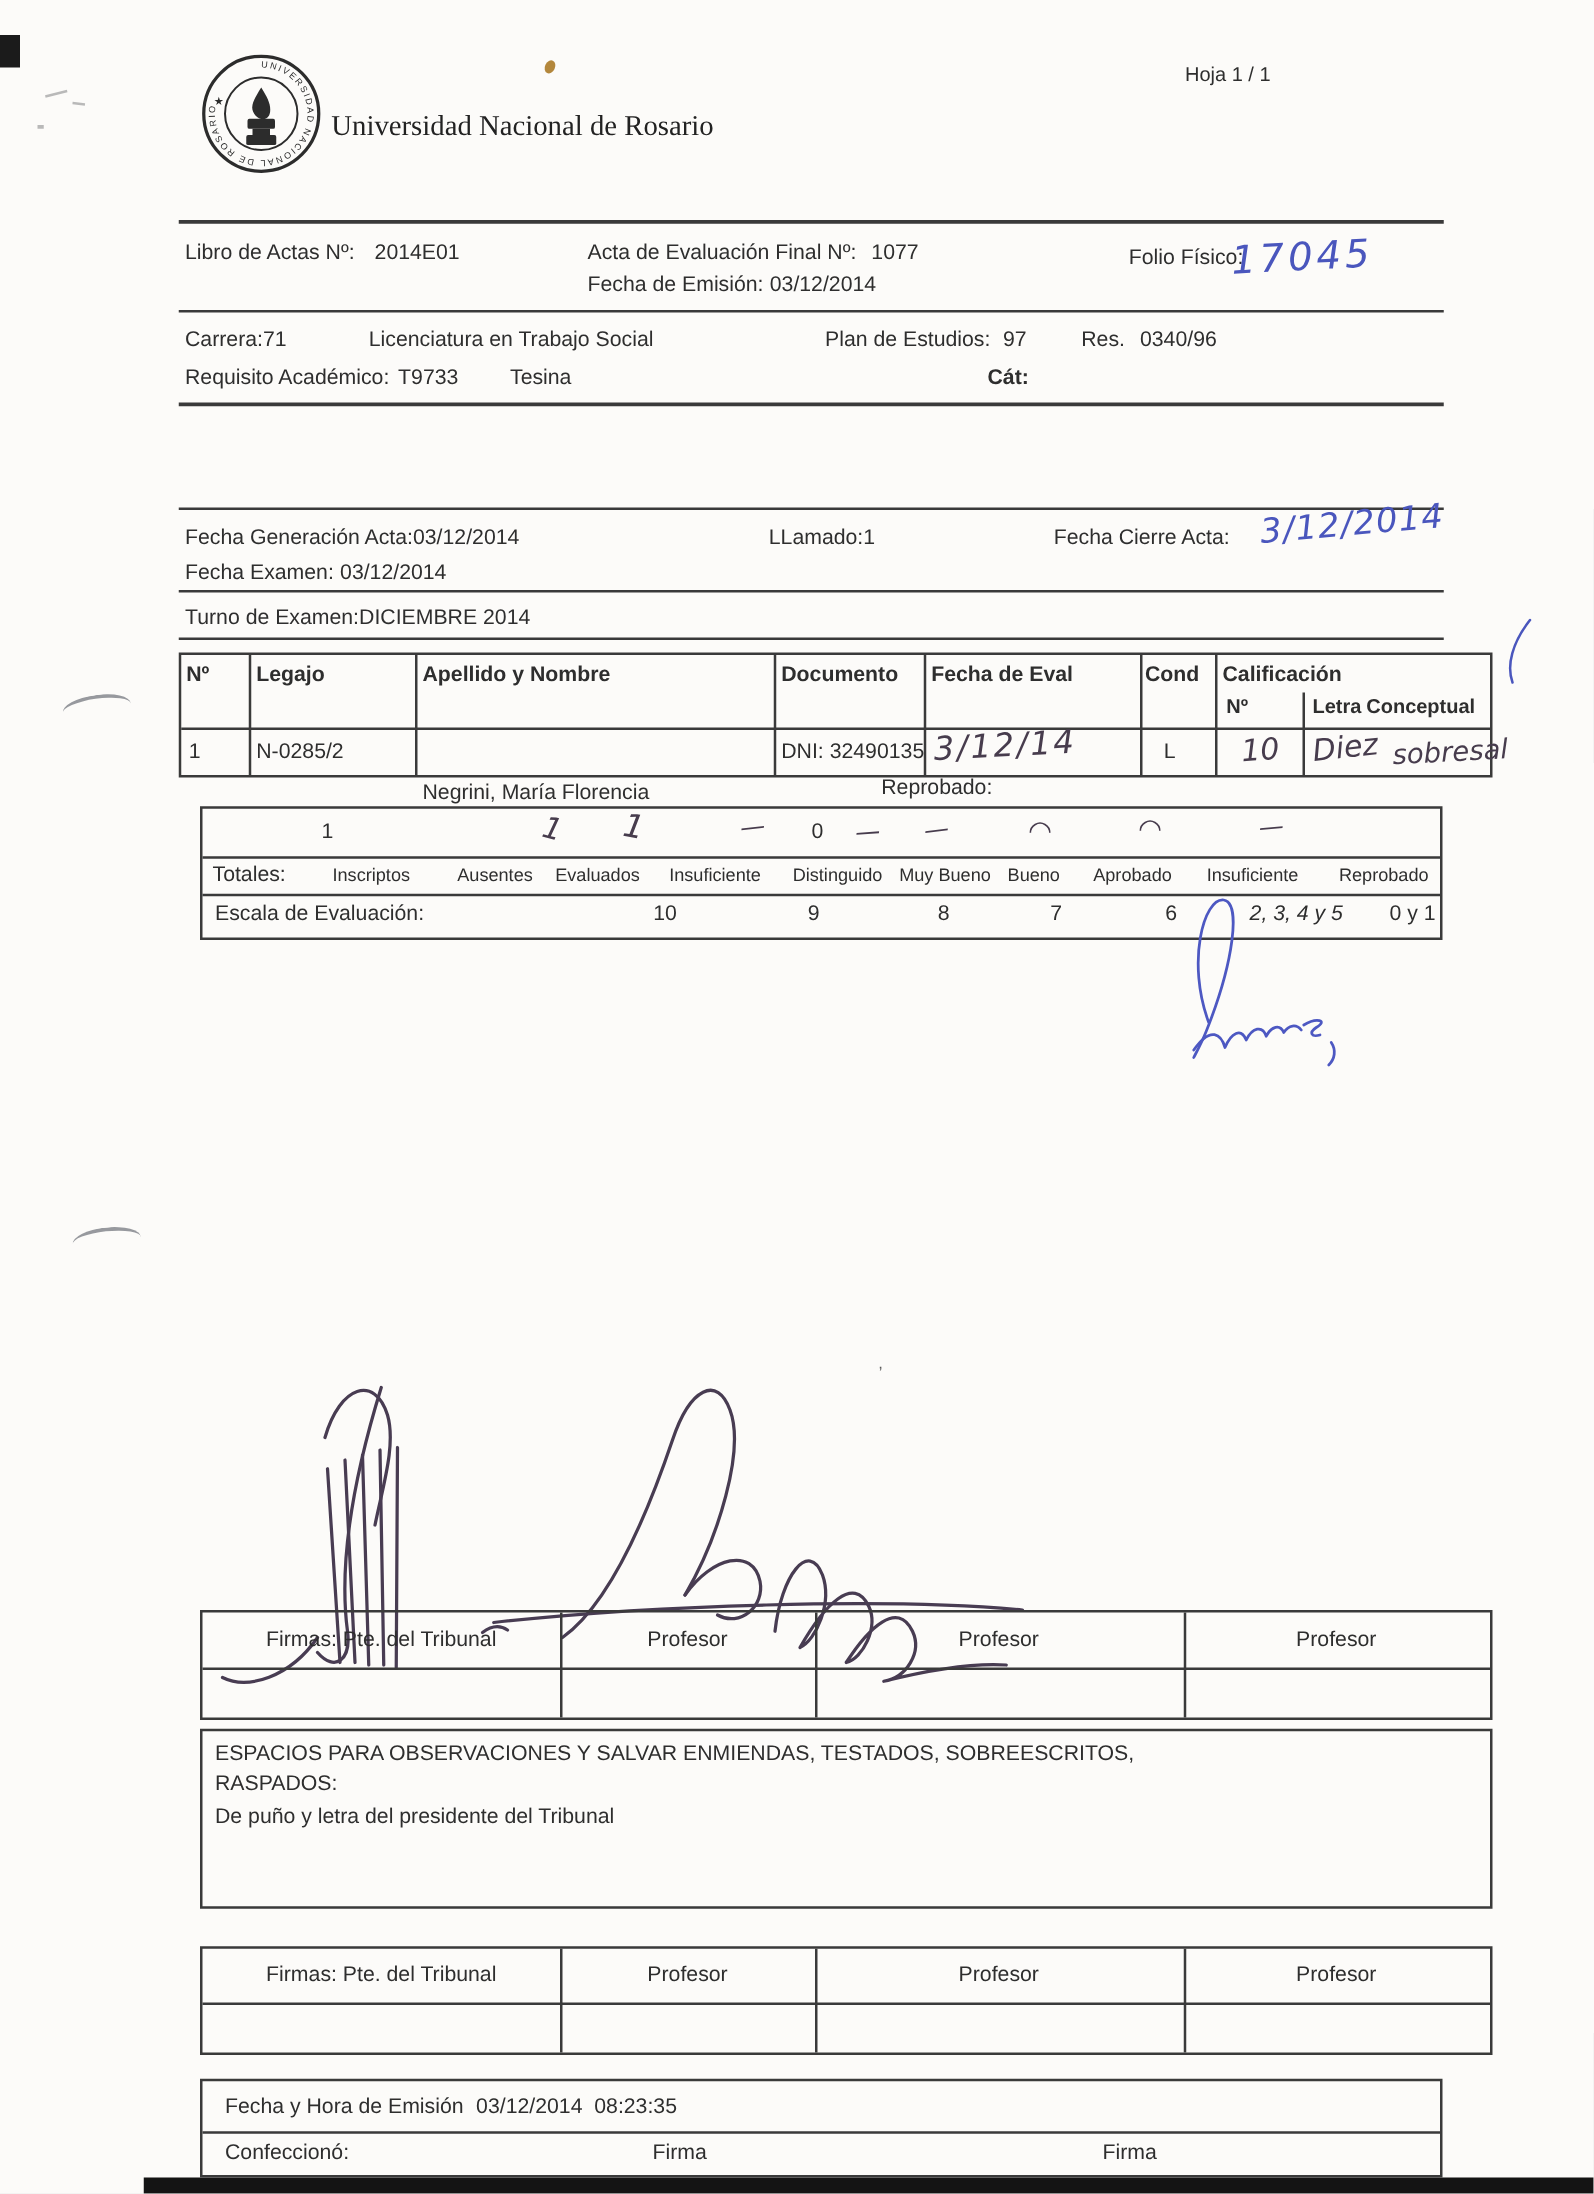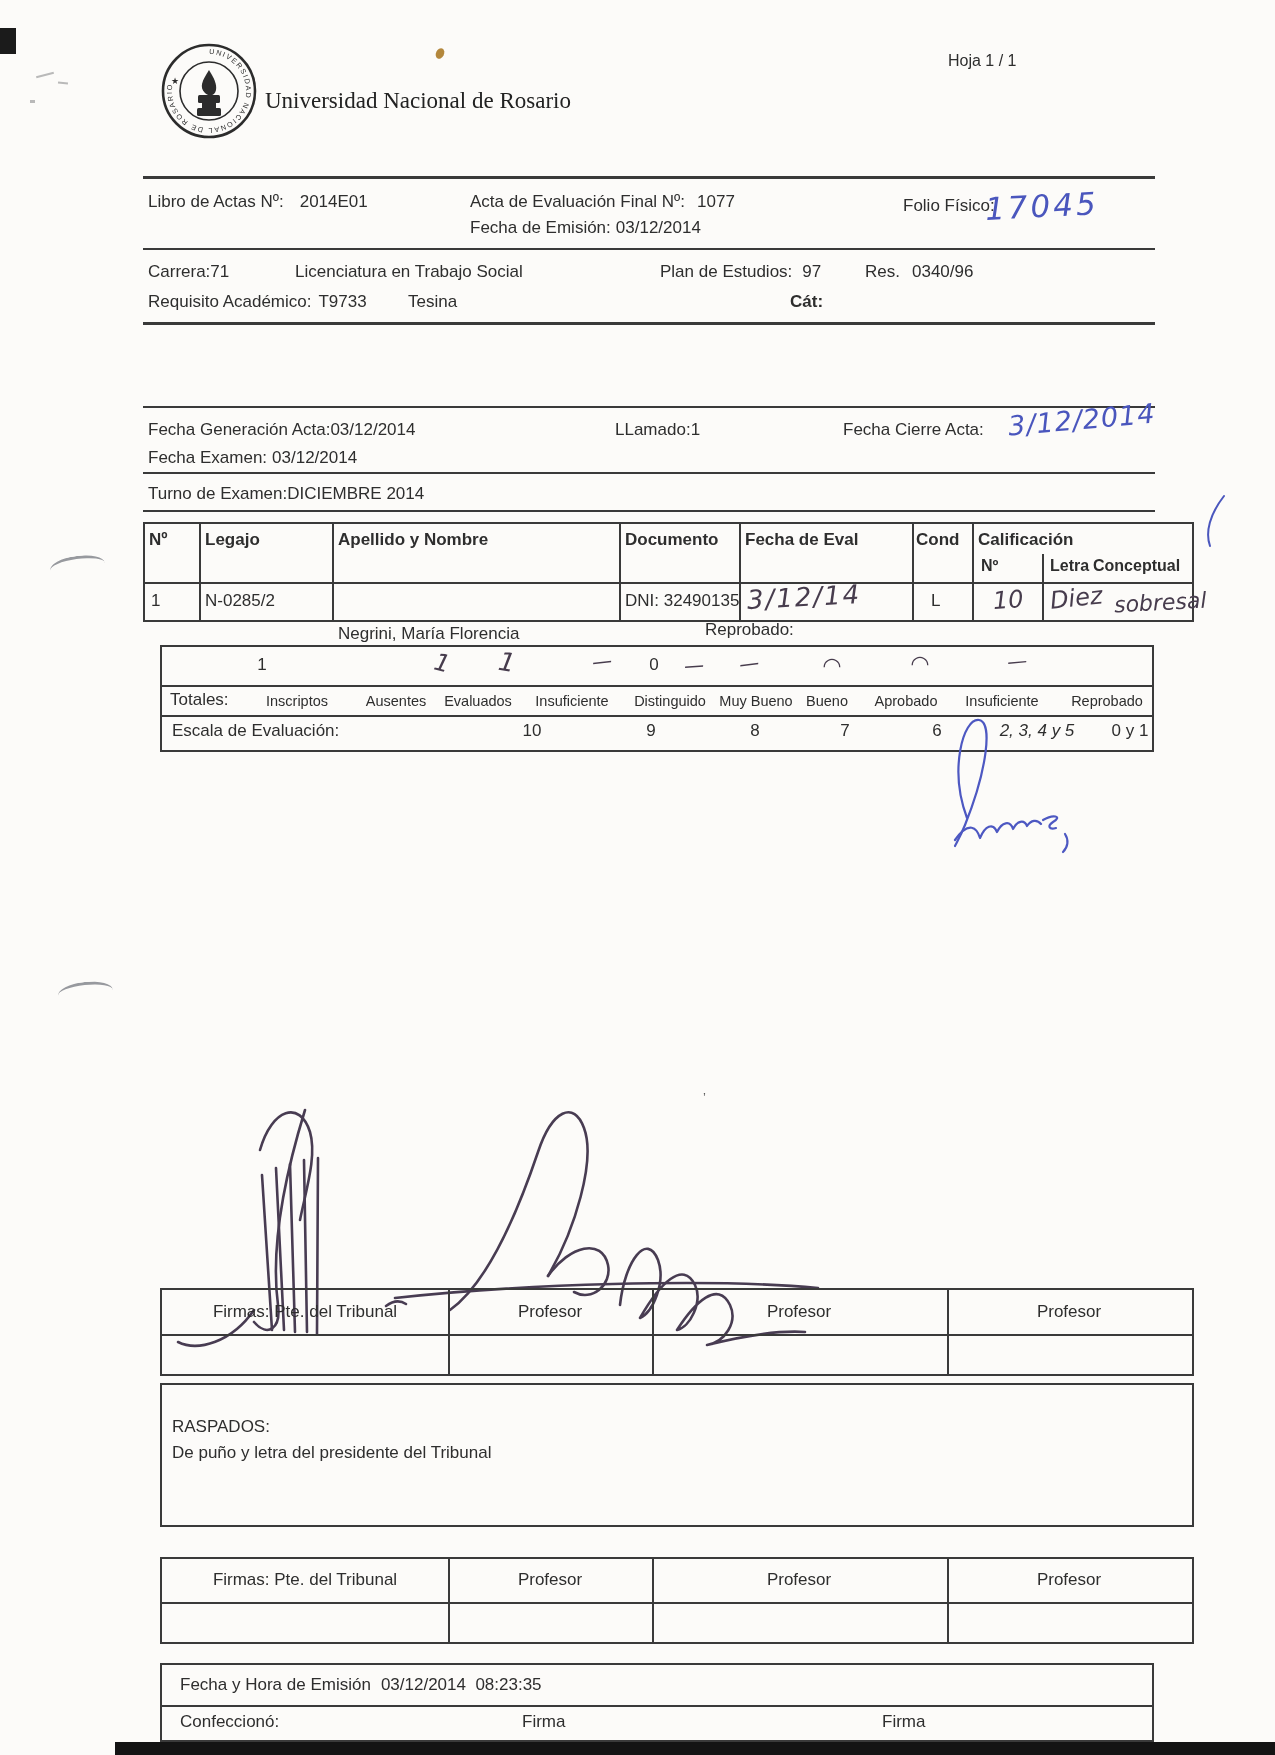--- a/index.html
+++ b/index.html
@@ -205,20 +205,21 @@
     <div class="vl" style="left:286px;top:0;height:84px;"></div>
     <div class="vl" style="left:490px;top:0;height:84px;"></div>
     <div class="vl" style="left:785px;top:0;height:84px;"></div>
     <div class="t ctr" style="left:143px;top:12px;">Firmas: Pte. del Tribunal</div>
     <div class="t ctr" style="left:388px;top:12px;">Profesor</div>
     <div class="t ctr" style="left:637px;top:12px;">Profesor</div>
     <div class="t ctr" style="left:907px;top:12px;">Profesor</div>
   </div>
 
   <div class="box" style="left:160px;top:1383px;width:1030px;height:140px;">
+    <div class="t" style="left:10px;top:8px;">ESPACIOS PARA OBSERVACIONES Y SALVAR ENMIENDAS, TESTADOS, SOBREESCRITOS,</div>
     <div class="t" style="left:10px;top:32px;">RASPADOS:</div>
     <div class="t" style="left:10px;top:58px;">De puño y letra del presidente del Tribunal</div>
   </div>
 
   <div class="box" style="left:160px;top:1557px;width:1030px;height:83px;">
     <div class="hl" style="left:0;top:43px;width:1030px;"></div>
     <div class="vl" style="left:286px;top:0;height:83px;"></div>
     <div class="vl" style="left:490px;top:0;height:83px;"></div>
     <div class="vl" style="left:785px;top:0;height:83px;"></div>
     <div class="t ctr" style="left:143px;top:11px;">Firmas: Pte. del Tribunal</div>

